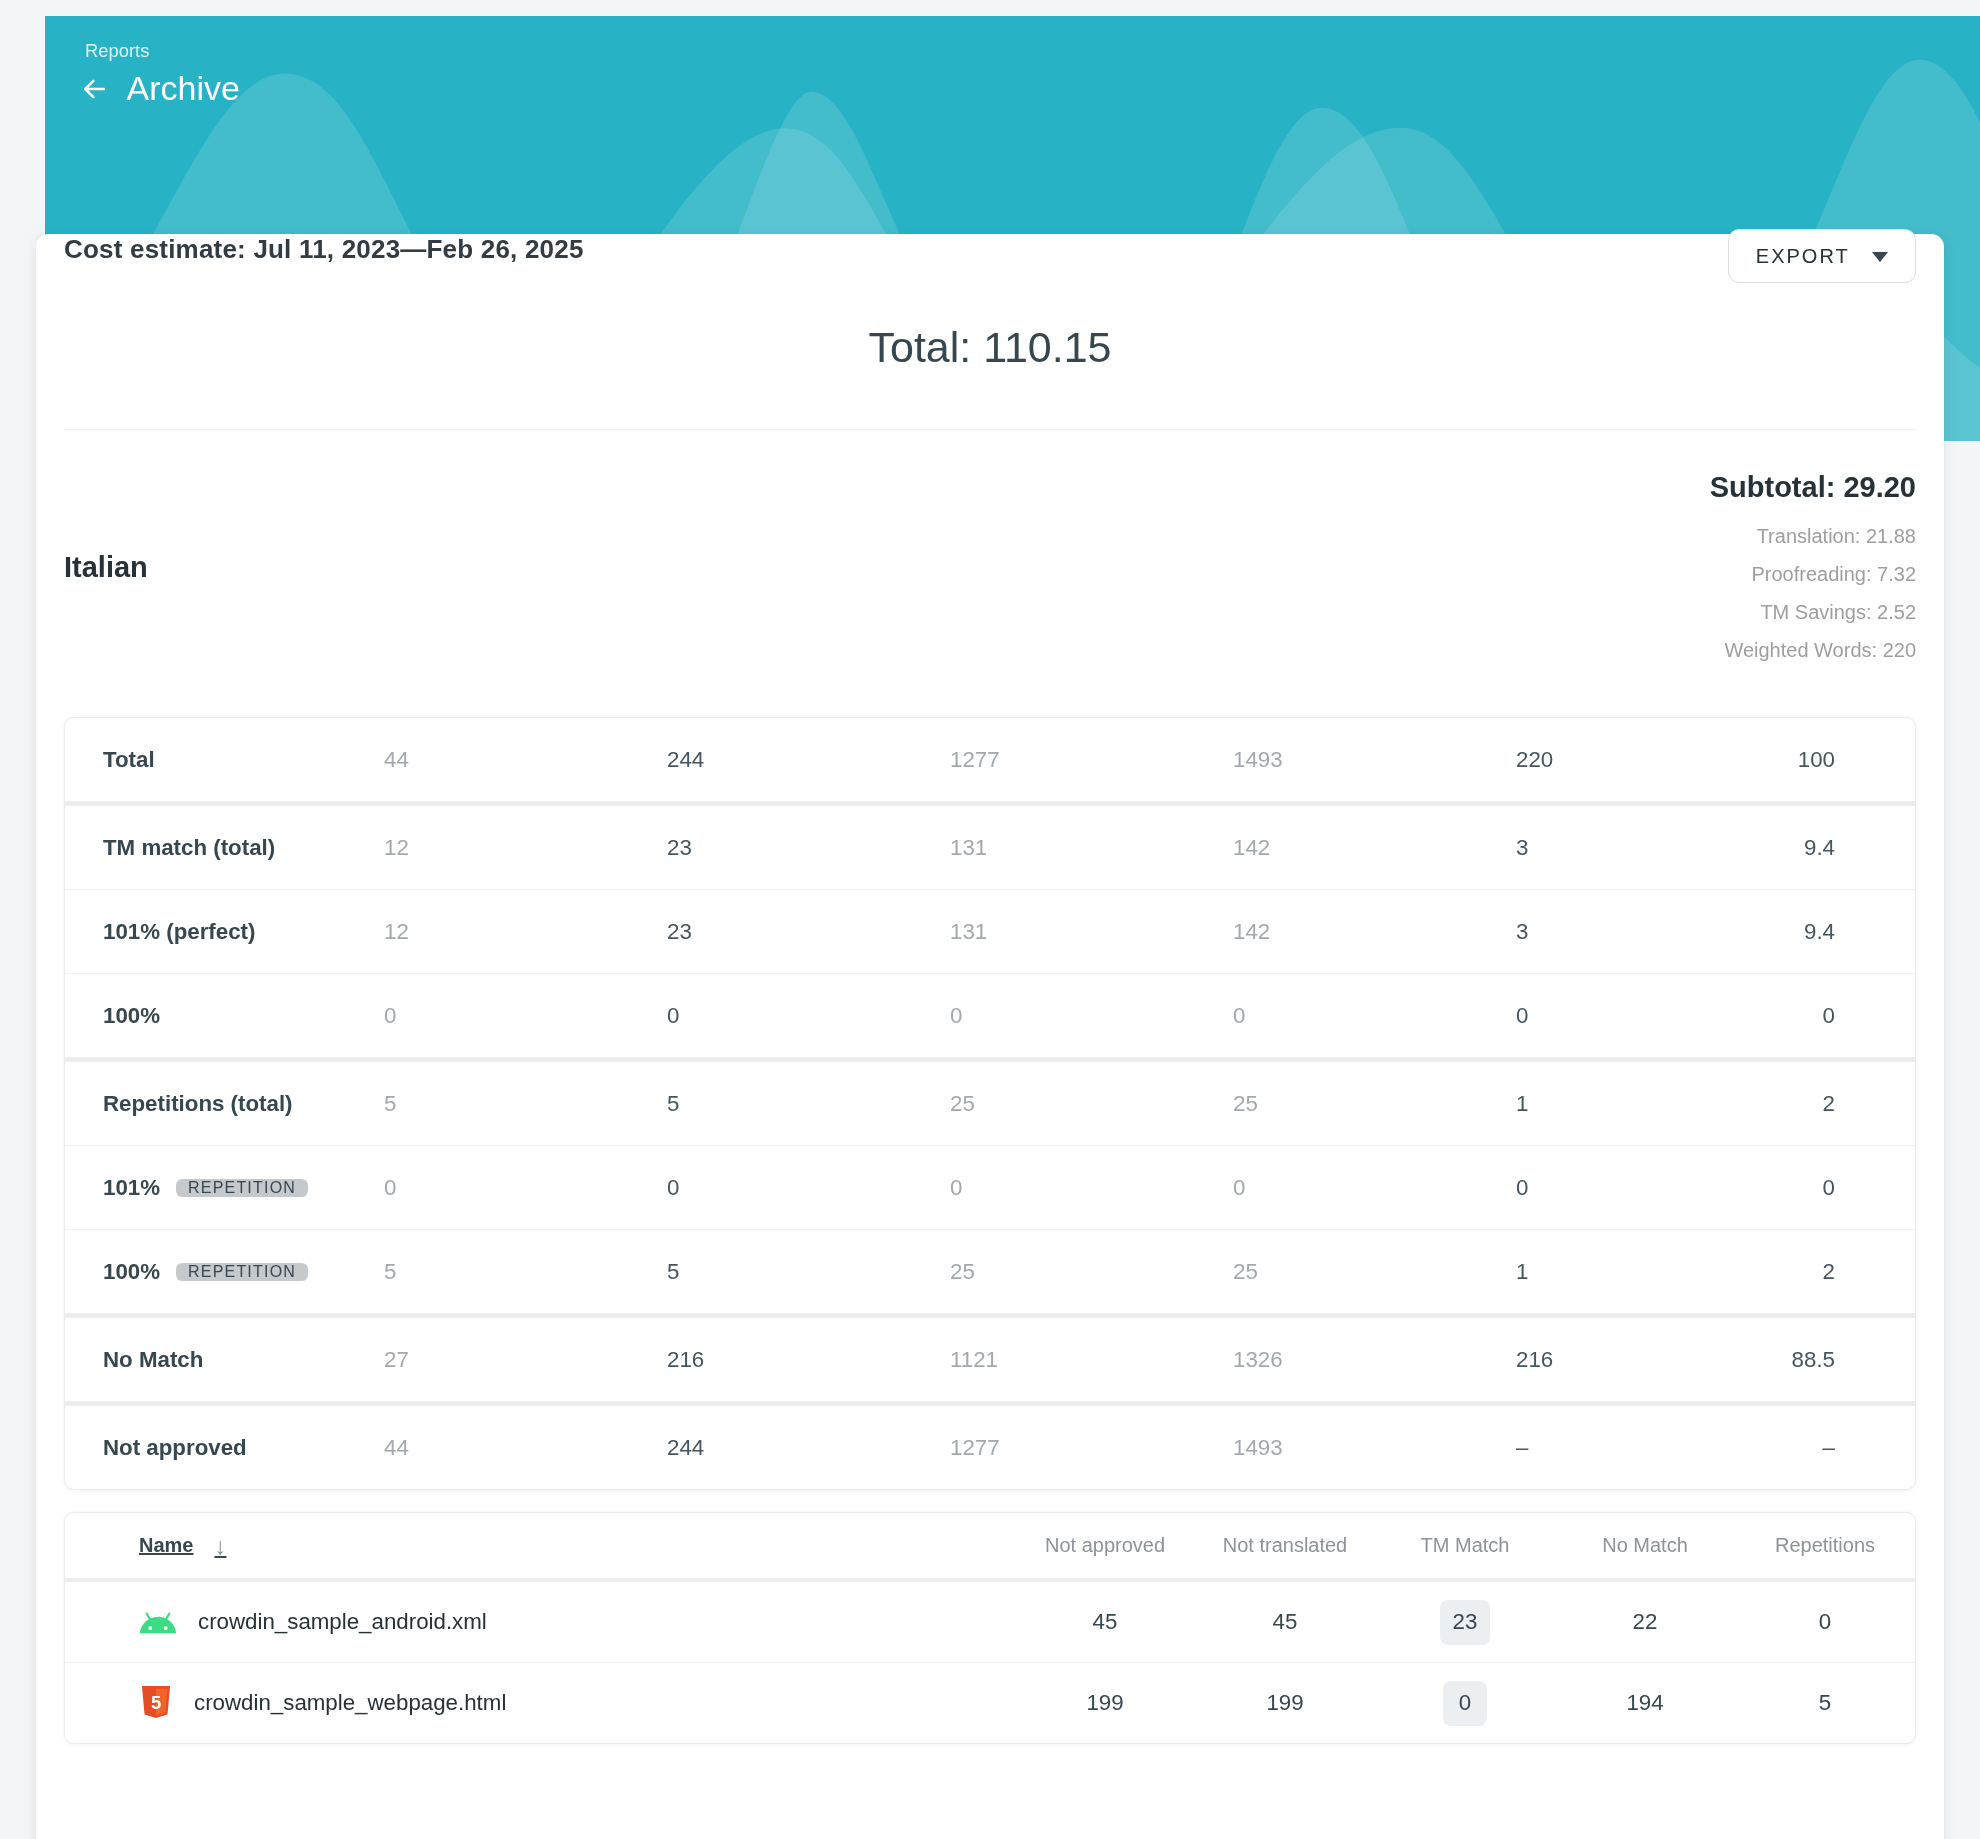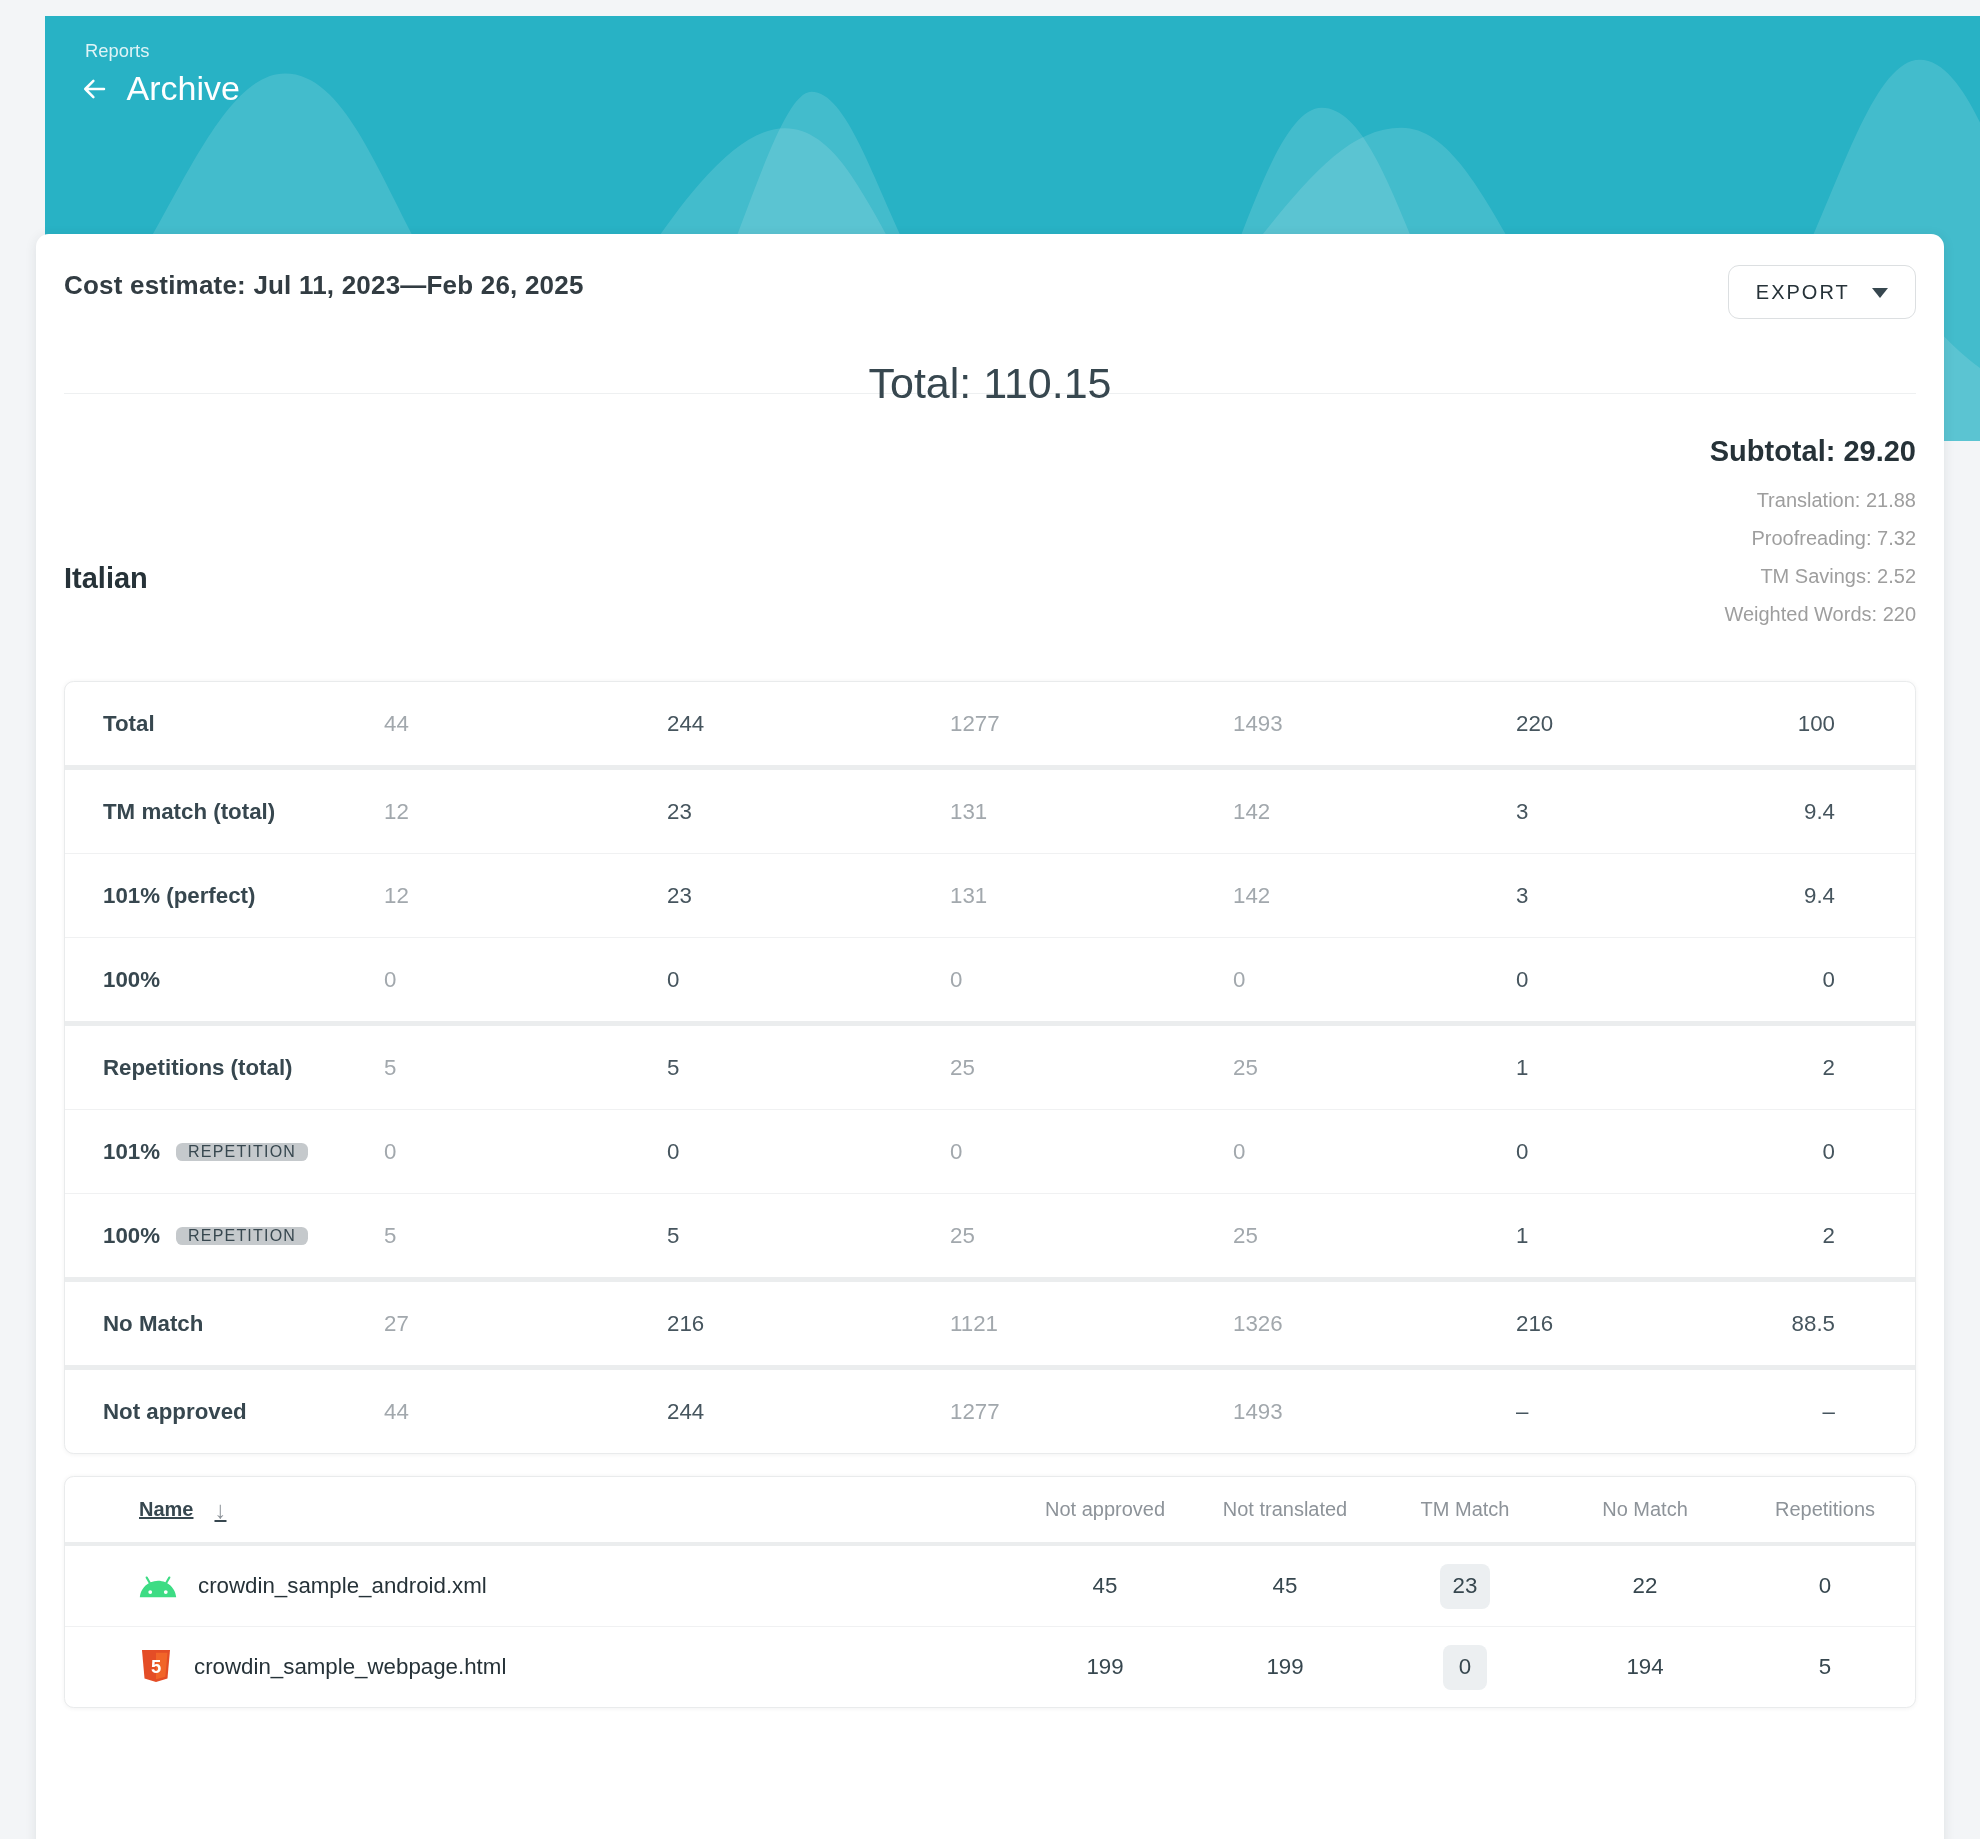--- a/index.html
+++ b/index.html
@@ -11,31 +11,31 @@
   .hero svg.waves{position:absolute;bottom:0;left:0;}
   .breadcrumb{position:absolute;left:40px;top:24px;font-size:18.4px;color:rgba(255,255,255,.85);z-index:3;}
   .page-title-row{position:absolute;left:34px;top:53px;display:flex;align-items:center;gap:17.6px;z-index:3;cursor:pointer;}
   .page-title-row .back{display:flex;align-items:center;}
   .page-title{font-size:34px;font-weight:400;color:#ffffff;}
 
   
   .card{position:absolute;left:36px;top:234px;width:1908px;height:1644px;background:#ffffff;
         border-radius:12.8px;box-shadow:0 2.4px 11.2px rgba(40,50,60,.10);box-sizing:border-box;padding:0 28px;}
 
-  .sectionA{box-sizing:border-box;height:160px;padding-top:36px;border-bottom:1.6px solid #eef0f1;position:relative;}
+  .sectionA{box-sizing:border-box;height:196px;border-bottom:1.6px solid #eef0f1;position:relative;}
   .title-row{display:flex;justify-content:space-between;align-items:flex-start;}
   .report-title{font-size:26px;font-weight:700;color:#323c42;letter-spacing:0.2px;}
   .export-btn{display:flex;align-items:center;background:#fff;border:1.6px solid #dcdfe1;border-radius:11px;
               padding:14.4px 27px;font-size:20px;font-weight:500;letter-spacing:2px;color:#263238;cursor:pointer;margin-top:-4.8px;}
   .export-btn .caret{width:0;height:0;border-left:8.8px solid transparent;border-right:8.8px solid transparent;
               border-top:10.4px solid #37474f;margin-left:22.3px;margin-top:2.4px;}
   .total-line{text-align:center;margin-top:40px;font-size:43px;color:#37474f;}
 
   .sectionB{position:relative;height:287px;}
-  .language-name{position:absolute;left:0;top:121px;font-size:29px;font-weight:700;color:#263238;margin-top:47px;}
+  .language-name{position:absolute;left:0;top:121px;font-size:29px;font-weight:700;color:#263238;}
   .subtotal-stack{position:absolute;right:0;top:41px;text-align:right;}
   .subtotal{font-size:29px;font-weight:700;color:#263238;margin-bottom:12.8px;}
   .breakdown-line{font-size:20px;color:#9e9e9e;line-height:38px;}
 
   
   .tbl{border:1.6px solid #e9ebec;border-radius:9.6px;background:#fff;box-shadow:0 0.8px 4px rgba(0,0,0,.05);}
   .cat-grid{display:grid;grid-template-columns:281px 283px 283px 283px 283px 239px 1fr;padding:0 80px 0 38px;align-items:center;}
   .cat-head{height:73px;border-bottom:5.6px solid #ebedee;color:#90969b;font-size:20px;}
   .cat-head .pct, .cat-grid .pct{text-align:right;}
   .trow{height:83px;}

